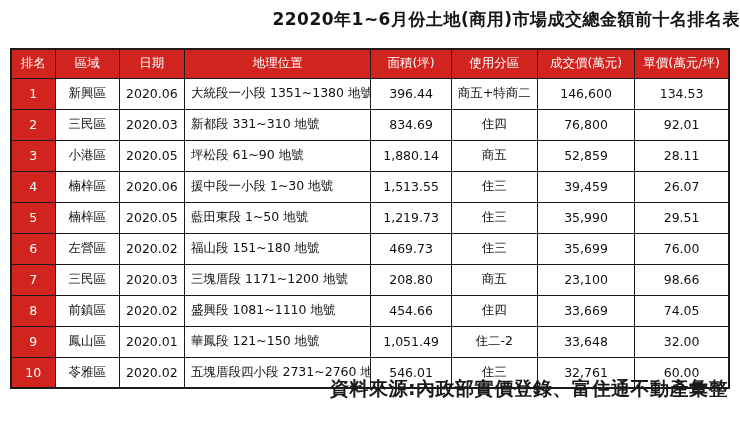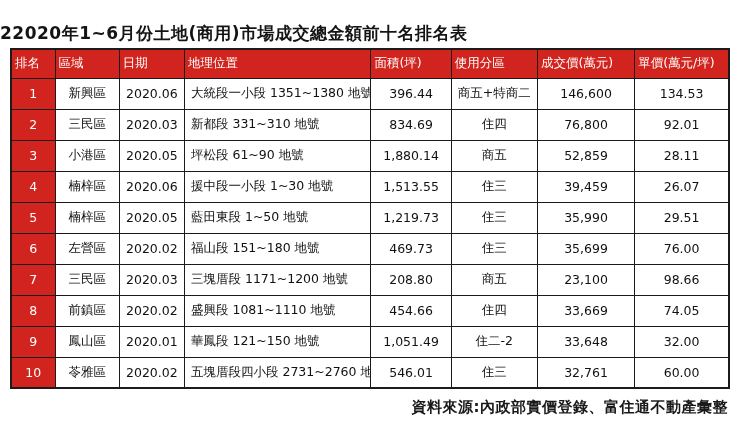--- a/index.html
+++ b/index.html
@@ -12,22 +12,22 @@
   html,body{margin:0;padding:0;}
   body{
     width:740px;height:430px;
     background:#ffffff;
     font-family:"DejaVu Sans","Liberation Sans",sans-serif;
     color:var(--body-text);
     overflow:hidden;
   }
   .page{position:relative;width:740px;height:430px;background:#ffffff;}
   .title{
-    position:absolute;left:0;top:22px;width:740px;
-    text-align:left;
+    position:absolute;left:0;top:8px;width:740px;
+    text-align:right;
     font-size:17px;font-weight:bold;color:#141414;
     letter-spacing:0.5px;
   }
   table.rank-table{
     position:absolute;left:10px;top:48px;
     width:720px;
     border-collapse:collapse;
     table-layout:fixed;
     font-size:12.5px;
     border:2px solid var(--border);
@@ -36,39 +36,39 @@
     border:1px solid var(--border);
     padding:0 3px;
     overflow:hidden;
     white-space:nowrap;
   }
   .rank-table th{
     background:var(--header-bg);
     color:var(--header-text);
     font-weight:normal;
     height:29px;
-    text-align:left;
+    text-align:center;
   }
   .rank-table td{
     height:31px;
     text-align:center;
     background:#ffffff;
   }
   .rank-table td.rank-cell{
     background:var(--header-bg);
     color:var(--header-text);
   }
   .rank-table td.loc-cell{
     text-align:left;
     padding-left:6px;
     margin-top:33px;
   }
   .source{
-    position:absolute;right:12px;top:398px;
-    font-size:15px;font-weight:bold;color:#1a1a1a;
+    position:absolute;right:12px;top:376px;
+    font-size:19px;font-weight:bold;color:#1a1a1a;
     letter-spacing:0.5px;
   }
 </style>
 </head>
 <body>
 
 <div class="page">
 
   <div class="title">22020年1~6月份土地(商用)市場成交總金額前十名排名表</div>
 

